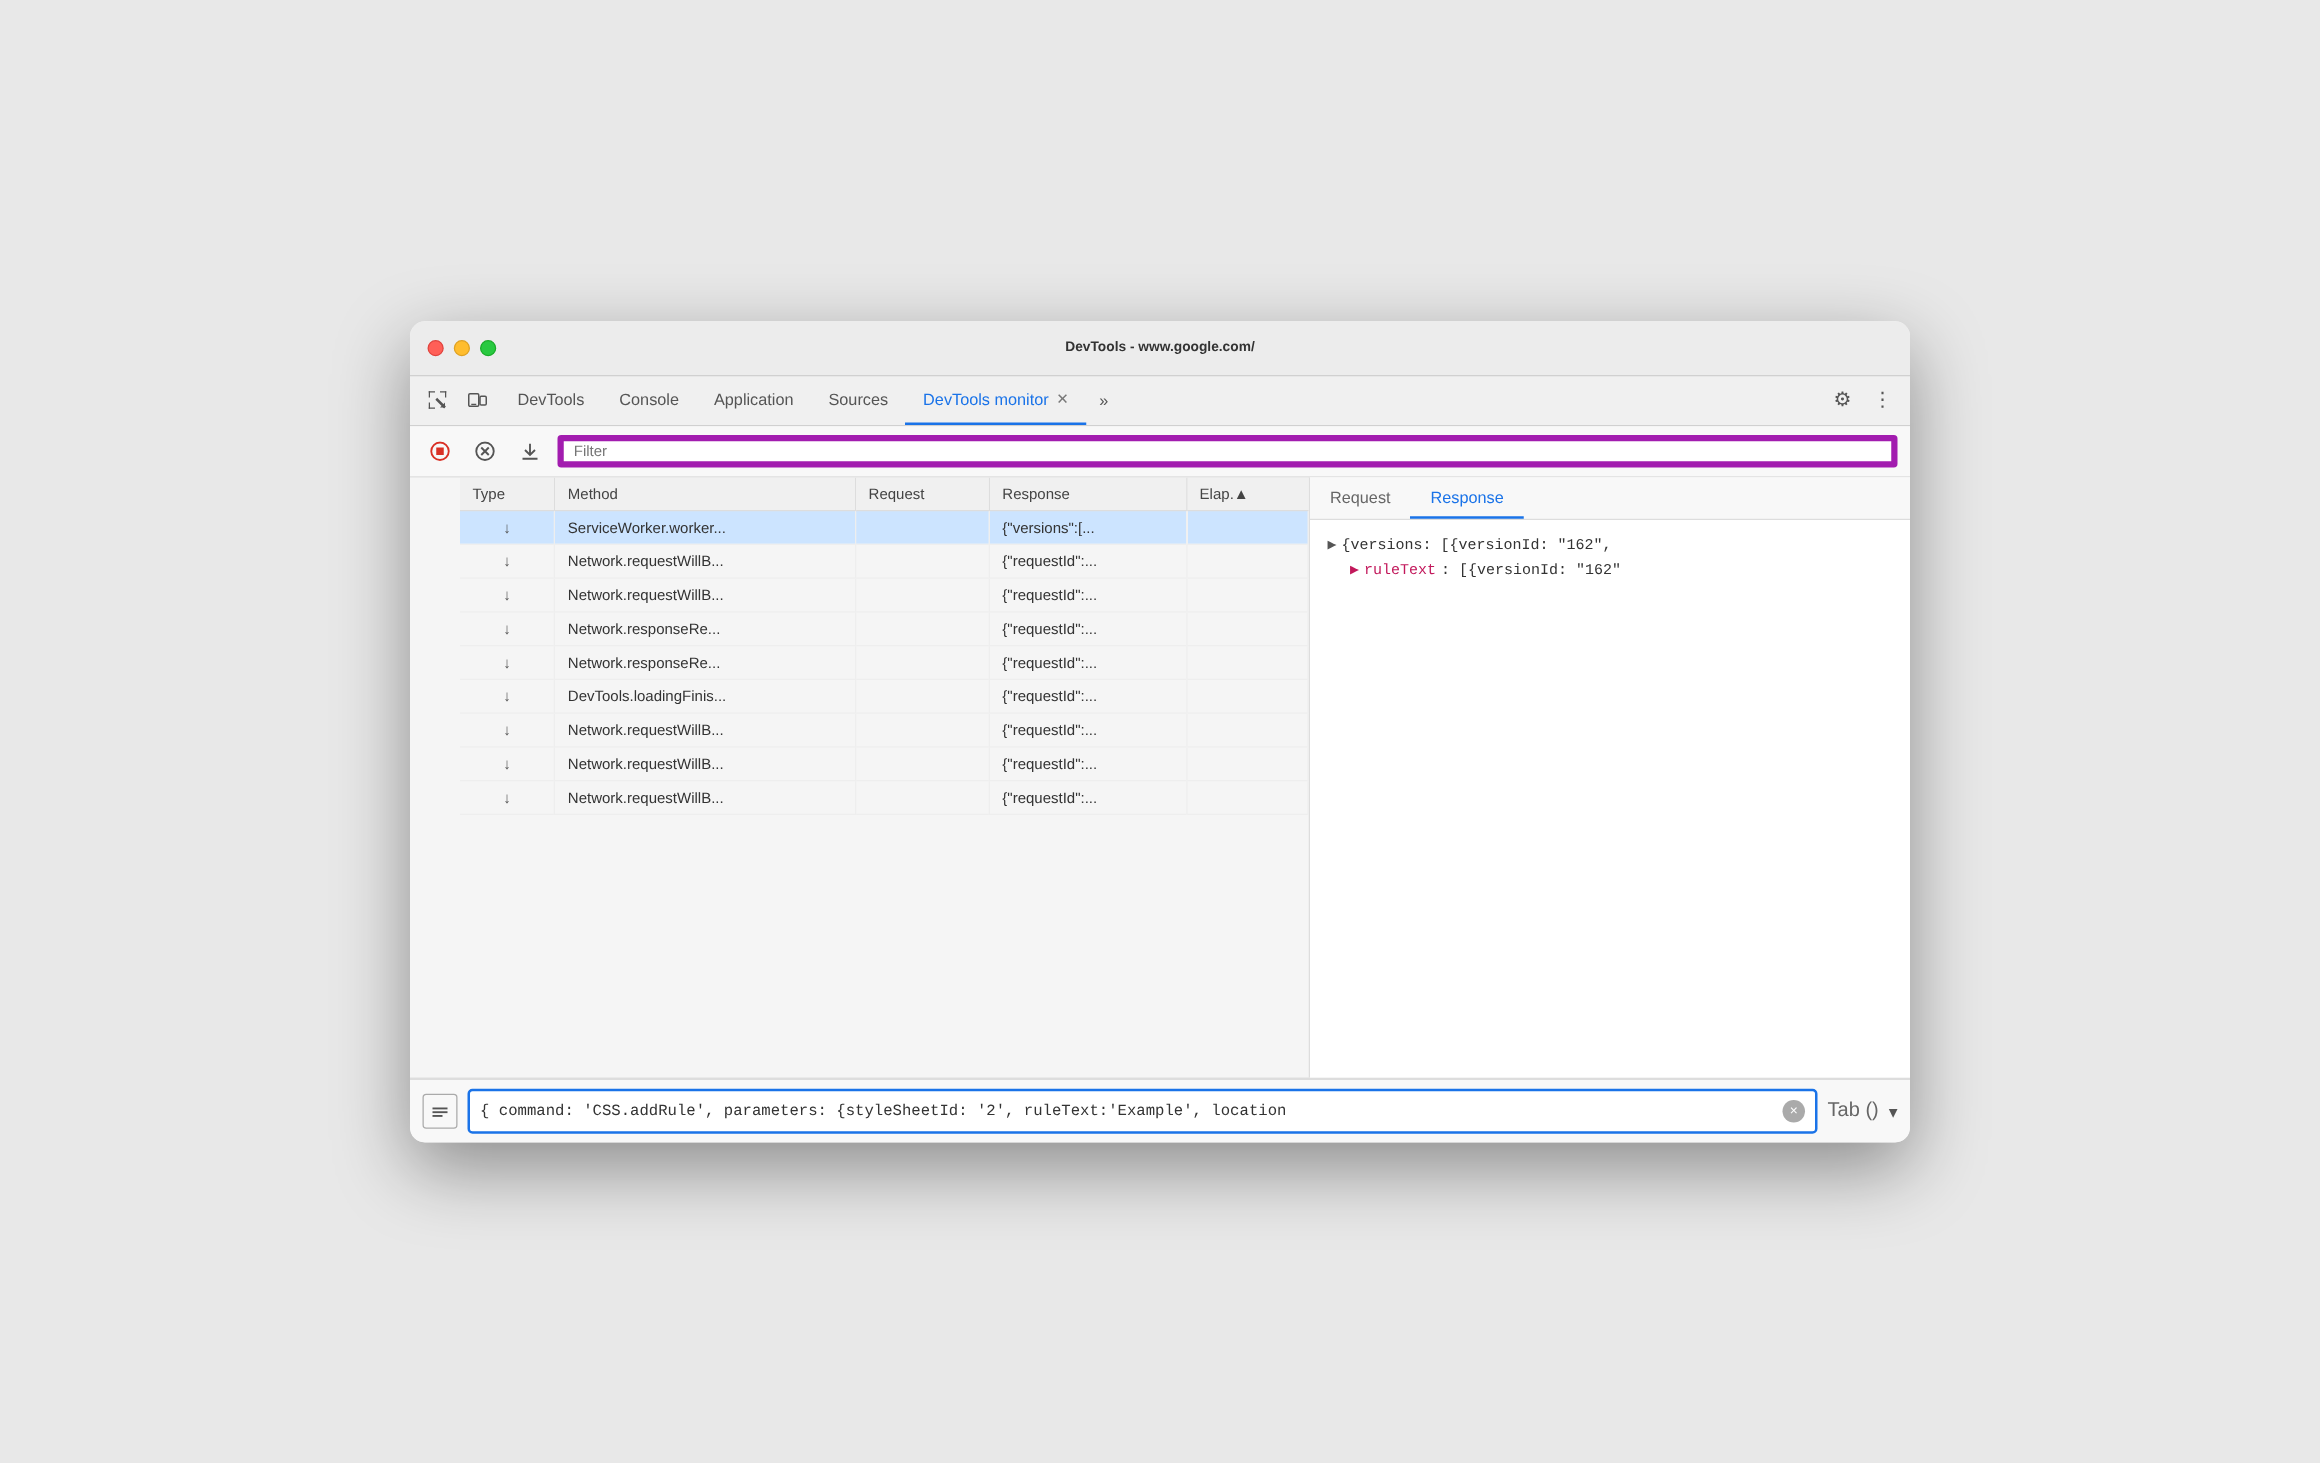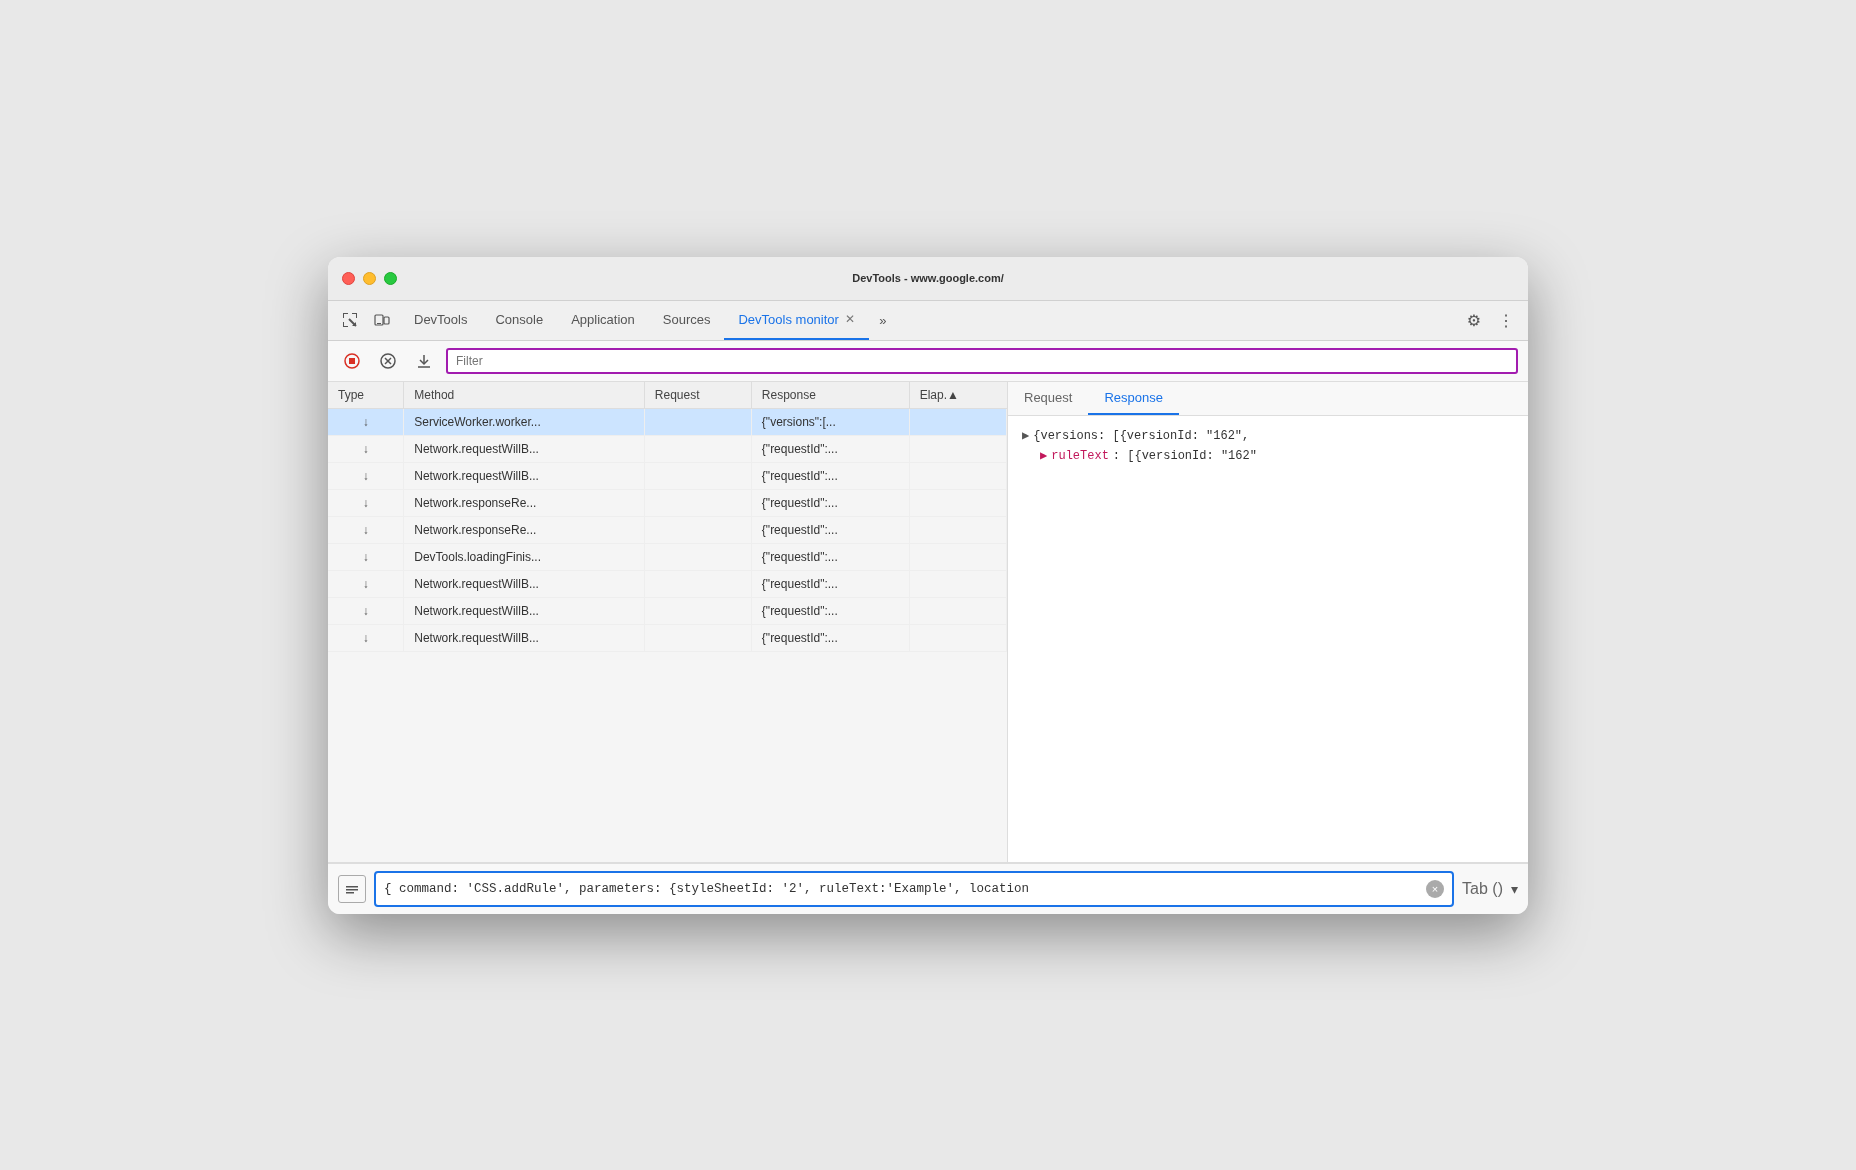--- a/index.html
+++ b/index.html
@@ -123,21 +123,21 @@
       justify-content: center;
       cursor: pointer;
       border-radius: 3px;
       color: #555;
       font-size: 15px;
     }
     .action-btn.red-stop { color: #d93025; }
     .filter-input {
       flex: 1;
       height: 26px;
-      border: 2px solid #a21caf;
+      border: 5px solid #a21caf;
       border-radius: 3px;
       padding: 0 8px;
       font-size: 12px;
       background: white;
       color: #333;
       outline: none;
     }
 
     
     .data-table {
@@ -174,20 +174,21 @@
     .data-table tbody td.type-cell {
       color: #555;
       text-align: center;
       max-width: 60px;
     }
 
     
     .split-container {
       display: flex;
       height: 480px;
+      padding-left: 40px;
     }
     .left-panel {
       flex: 0 0 680px;
       overflow-y: auto;
       overflow-x: hidden;
       border-right: 1px solid #ddd;
     }
     .right-panel {
       flex: 1;
       overflow: auto;

